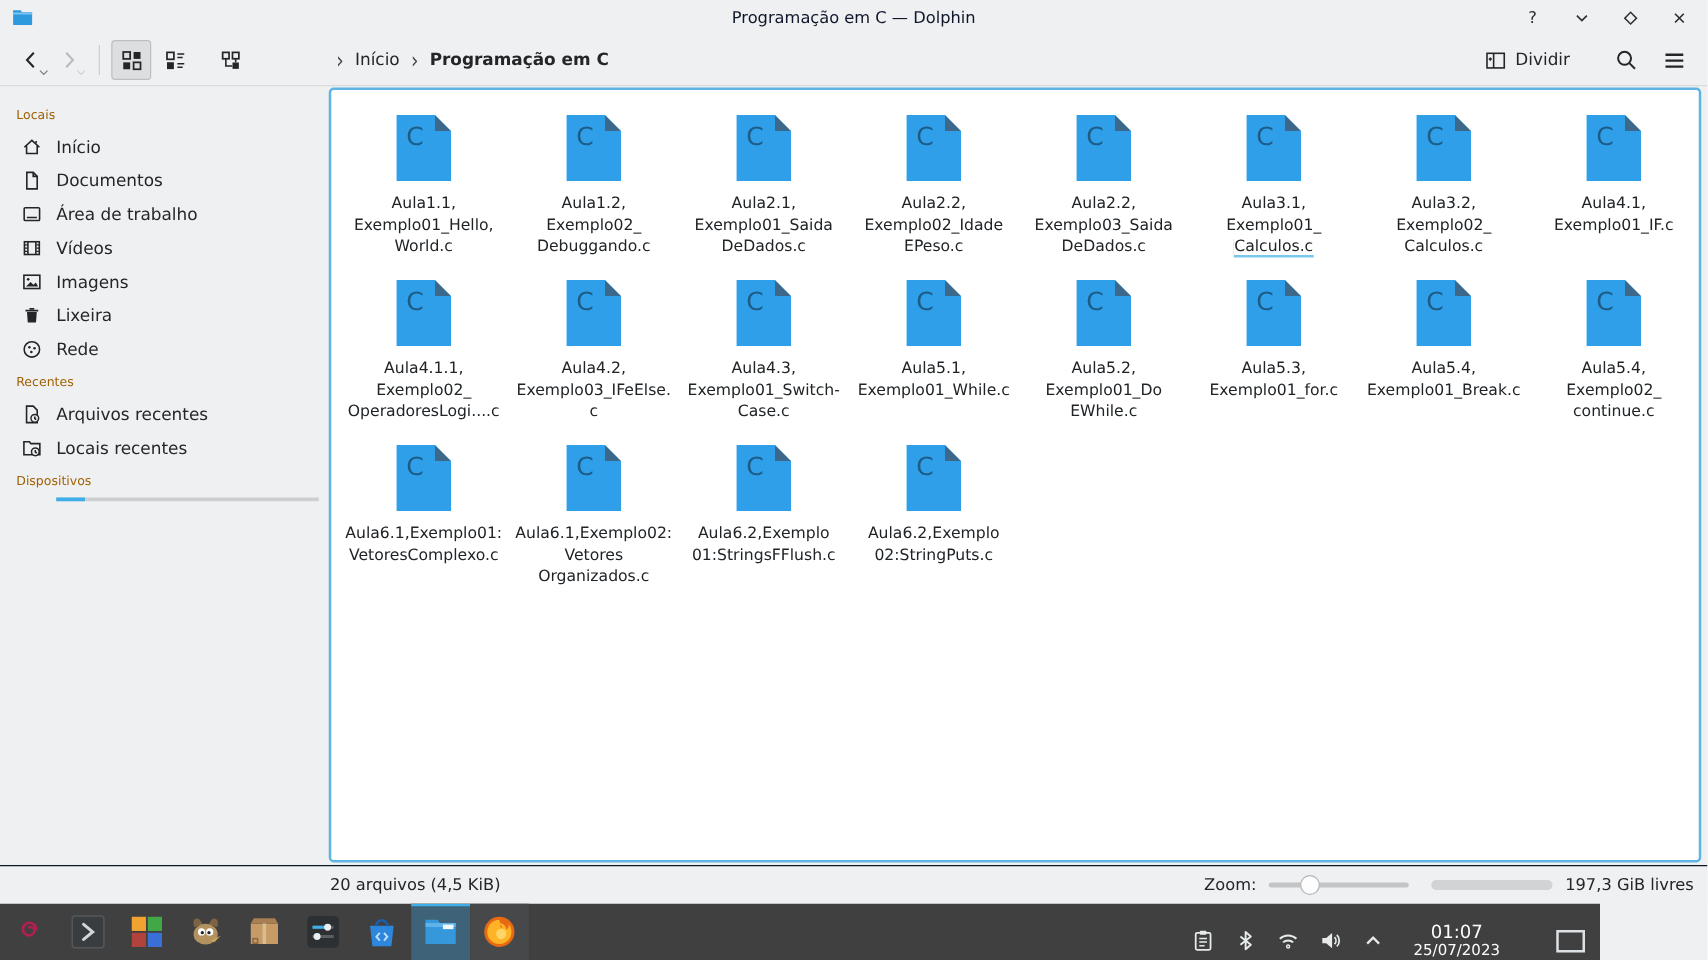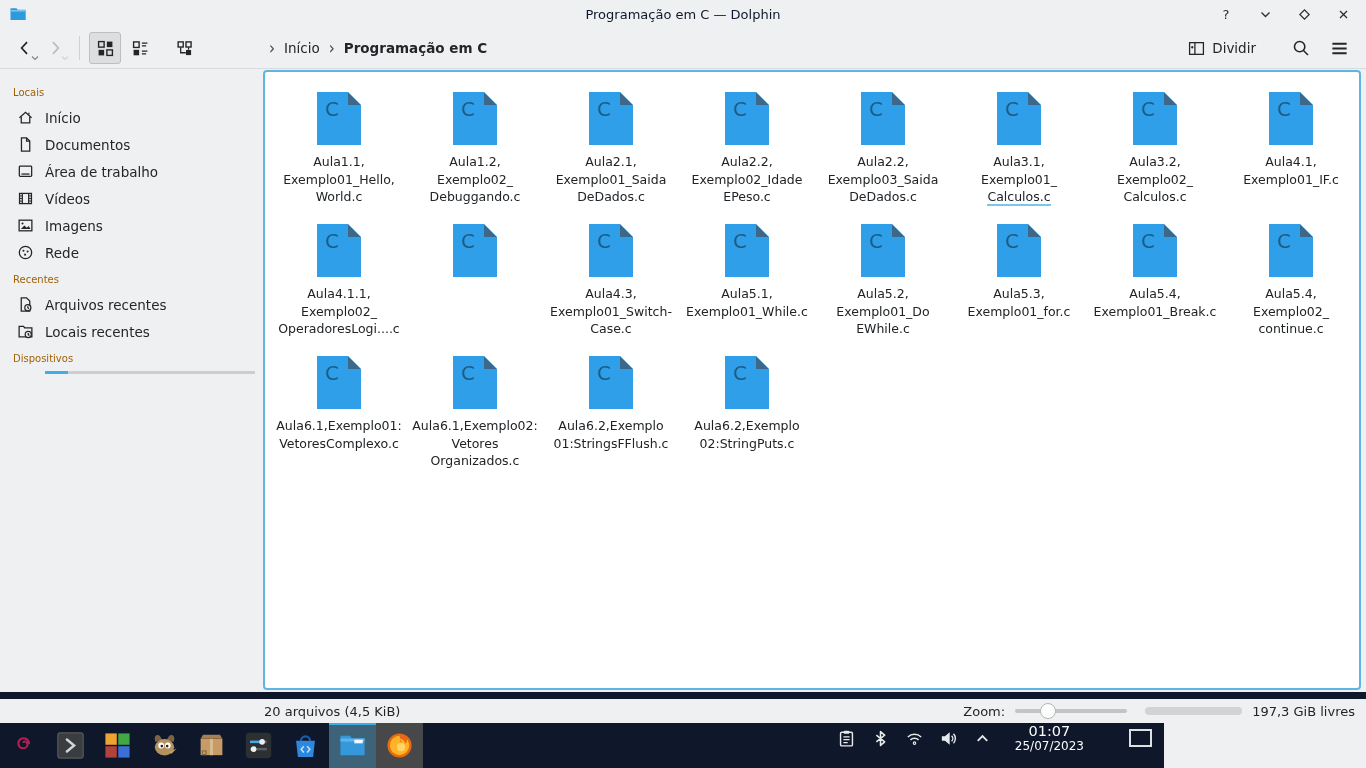--- a/index.html
+++ b/index.html
@@ -44,31 +44,31 @@
   .main-view { flex:1; background:#fff; border:2px solid #5eb5e4; border-radius:4px; margin:1px 5px 2px 0; padding:12px 0 0 6px; overflow:hidden; }
   .file-grid { display:grid; grid-template-columns:repeat(8,136px); grid-auto-rows:132px; }
   .file-item { width:136px; display:flex; flex-direction:column; align-items:center; padding-top:8px; }
   .c-icon { width:44px; height:53px; position:relative; background:#2f9fe9; clip-path:polygon(0 0, calc(100% - 13px) 0, 100% 13px, 100% 100%, 0 100%); flex:0 0 auto; }
   .c-icon .fold { position:absolute; top:0; right:0; width:13px; height:13px; background:#3d688a; clip-path:polygon(0 0, 100% 100%, 0 100%); }
   .c-icon .cletter { position:absolute; top:5px; left:8px; color:#1d5c85; font-size:20px; }
   .f-label { margin-top:8px; font-size:12.5px; line-height:17.5px; text-align:center; color:#202427; }
   .f-label .uline { box-shadow:0 2px 0 #79c7ea; }
 
   
-  .statusbar { height:31px; flex:0 0 auto; display:flex; align-items:center; border-top:7px solid #0f172a; font-size:13px; padding-right:11px; }
+  .statusbar { height:31px; flex:0 0 auto; display:flex; align-items:center; border-top:1px solid #0f172a; font-size:13px; padding-right:11px; }
   .status-left { margin-left:264px; }
   .status-right { margin-left:auto; display:flex; align-items:center; gap:10px; }
   .zoom-slider { width:112px; height:4px; background:#c2c4c6; border-radius:2px; position:relative; margin-right:8px; }
   .zoom-slider .zfill { height:100%; background:#3daee9; border-radius:2px; }
   .zoom-slider .handle { position:absolute; top:50%; transform:translate(-50%,-50%); width:16px; height:16px; background:#fdfdfd; border:1px solid #b4b6b8; border-radius:50%; }
   .cap-bar { width:97px; height:8px; background:#d2d3d5; border-radius:4px; position:relative; overflow:hidden; }
   .cap-bar .cfill { height:100%; background:#3daee9; border-radius:4px; }
 
   
-  .taskbar { position:absolute; left:0; bottom:0; width:1164px; height:45px; background:#0f172a; display:flex; align-items:flex-start; }
+  .taskbar { position:absolute; left:0; bottom:0; width:1280px; height:45px; background:#404040; display:flex; align-items:flex-end; }
   .task-cell { width:47px; height:45px; display:flex; align-items:center; justify-content:center; position:relative; }
   .task-cell.active-accent { background:#3e6379; box-shadow:inset 0 2px 0 #3daee9; }
   .task-cell.active-gray { background:#46484a; }
   .task-cell svg { width:29px; height:29px; }
   .tray { margin-left:auto; display:flex; align-items:center; gap:15px; padding-right:12px; color:#e7eaeb; }
   .tray-icon { width:19px; height:19px; display:flex; }
   .clock { text-align:center; color:#fbfcfc; margin-left:8px; line-height:1.15; }
   .clock .time { font-size:14.5px; }
   .clock .date { font-size:12px; }
   .show-desktop { width:23px; height:18px; border:2px solid #dde1e3; margin-left:30px; }
@@ -225,20 +225,30 @@
               <rect x="2" y="3" width="12" height="10" fill="none" stroke="#232629" stroke-width="1.2"></rect>
               <circle cx="5.2" cy="6.1" r="1" fill="#232629"></circle>
               <path d="M3.6 11.4 7 8l2.2 2.2 1.8-1.7 1.7 2.9z" fill="#232629"></path>
             </svg>
           </span>
           <span>Imagens</span>
         </div>
         <div class="side-item">
           <span class="s-icon">
             <svg viewBox="0 0 16 16">
+              <path d="M4.3 5.2h7.4l-.6 8H4.9z" fill="#232629"></path>
+              <path d="M3.2 4.3h9.6" stroke="#232629" stroke-width="1.3"></path>
+              <path d="M6.2 2.9h3.6" stroke="#232629" stroke-width="1.3"></path>
+            </svg>
+          </span>
+          <span>Lixeira</span>
+        </div>
+        <div class="side-item">
+          <span class="s-icon">
+            <svg viewBox="0 0 16 16">
               <circle cx="8" cy="8" r="5.8" fill="none" stroke="#232629" stroke-width="1.2"></circle>
               <circle cx="6.1" cy="6.4" r="0.95" fill="#232629"></circle>
               <circle cx="10" cy="7.1" r="0.95" fill="#232629"></circle>
               <circle cx="7.6" cy="10" r="0.95" fill="#232629"></circle>
             </svg>
           </span>
           <span>Rede</span>
         </div>
         <div class="side-title">Recentes</div>
         <div class="side-item">
@@ -365,20 +375,25 @@
             <div class="f-label">
               <div>Aula4.1.1,</div>
               <div>Exemplo02_</div>
               <div>OperadoresLogi....c</div>
             </div>
           </div>
           <div class="file-item">
             <div class="c-icon">
               <span class="fold"></span>
               <span class="cletter">C</span>
+            </div>
+            <div class="f-label">
+              <div>Aula4.2,</div>
+              <div>Exemplo03_IFeElse.</div>
+              <div>c</div>
             </div>
           </div>
           <div class="file-item">
             <div class="c-icon">
               <span class="fold"></span>
               <span class="cletter">C</span>
             </div>
             <div class="f-label">
               <div>Aula4.3,</div>
               <div>Exemplo01_Switch-</div>

